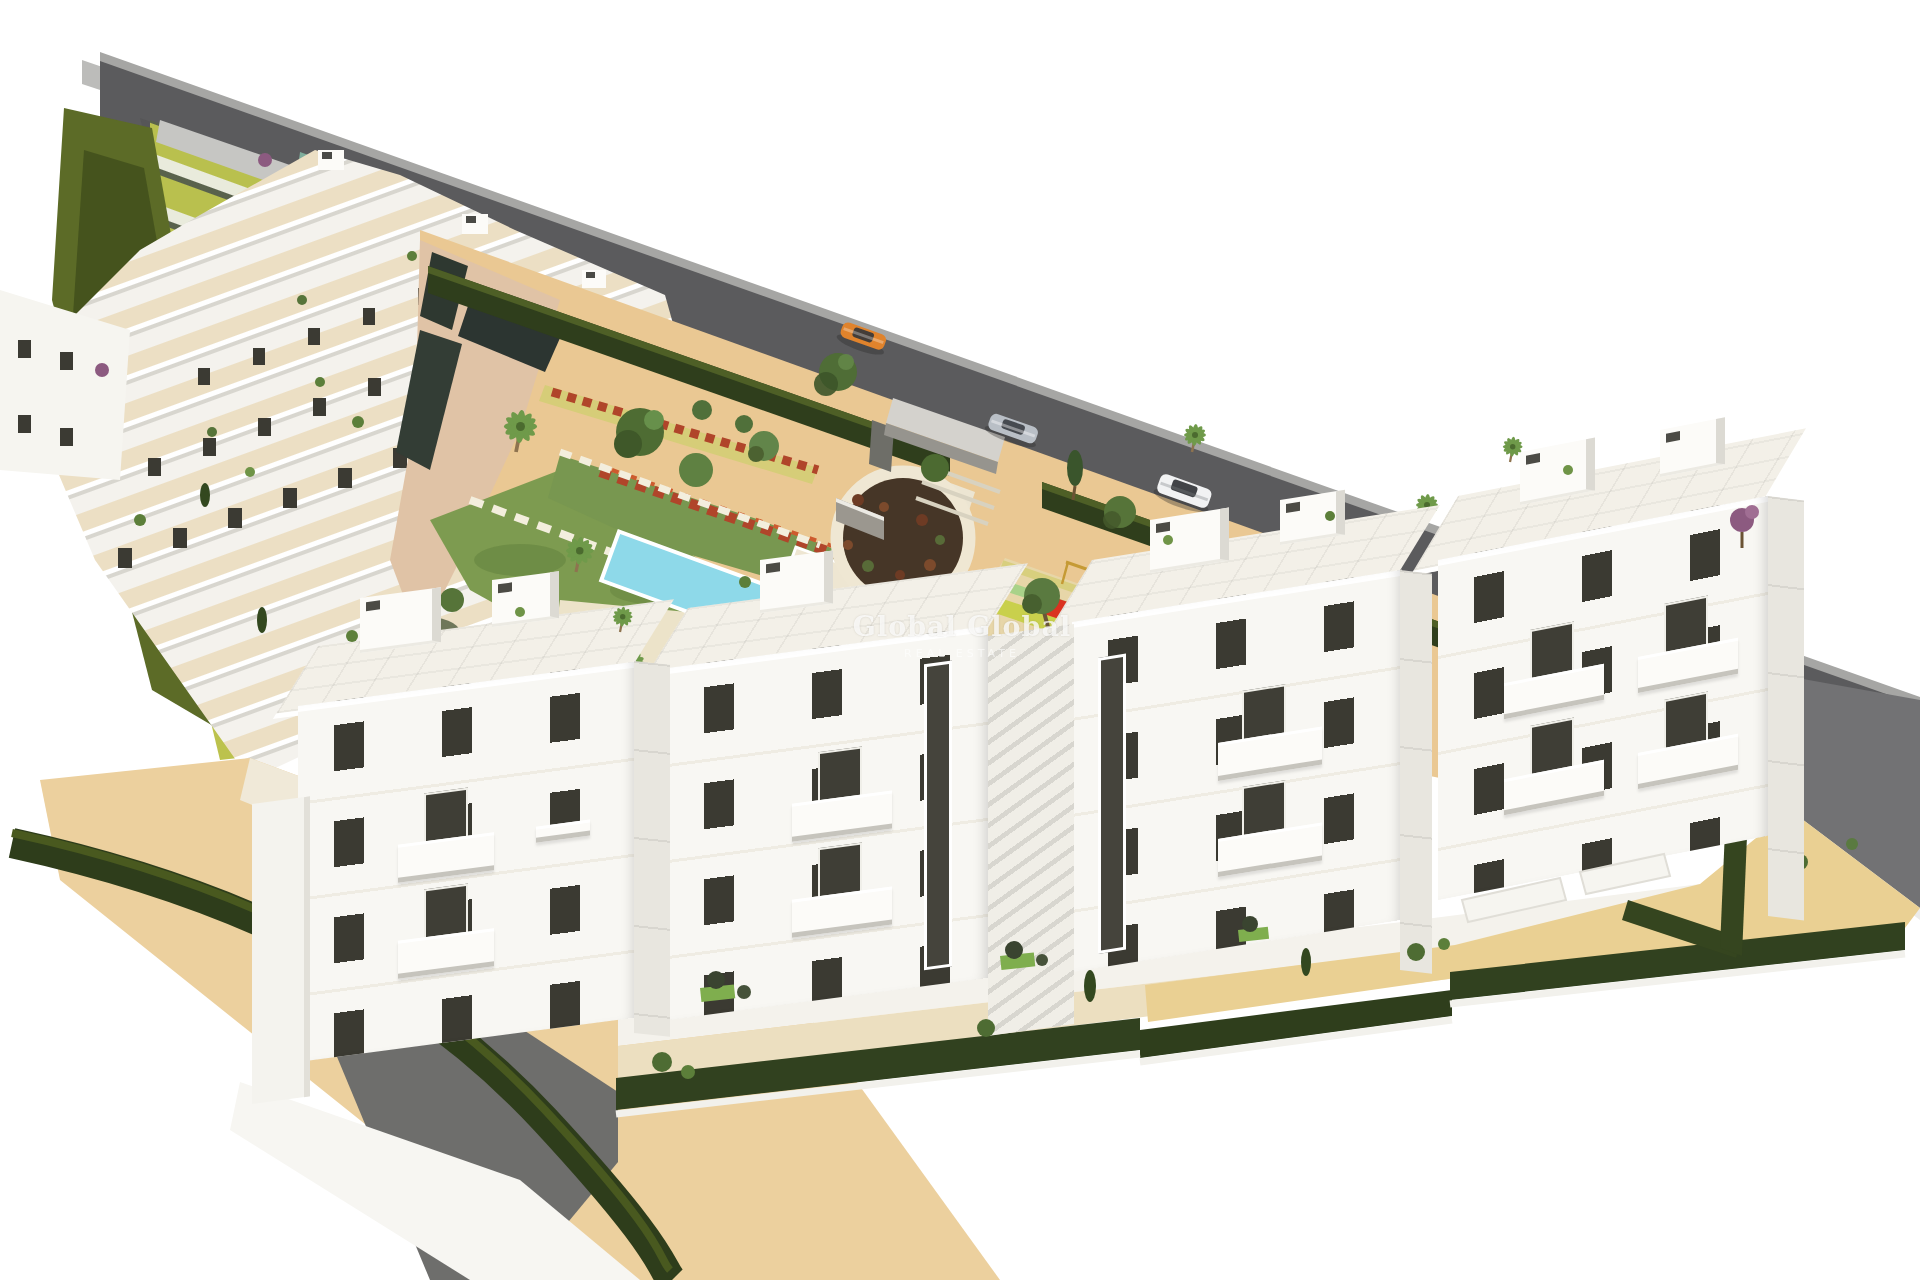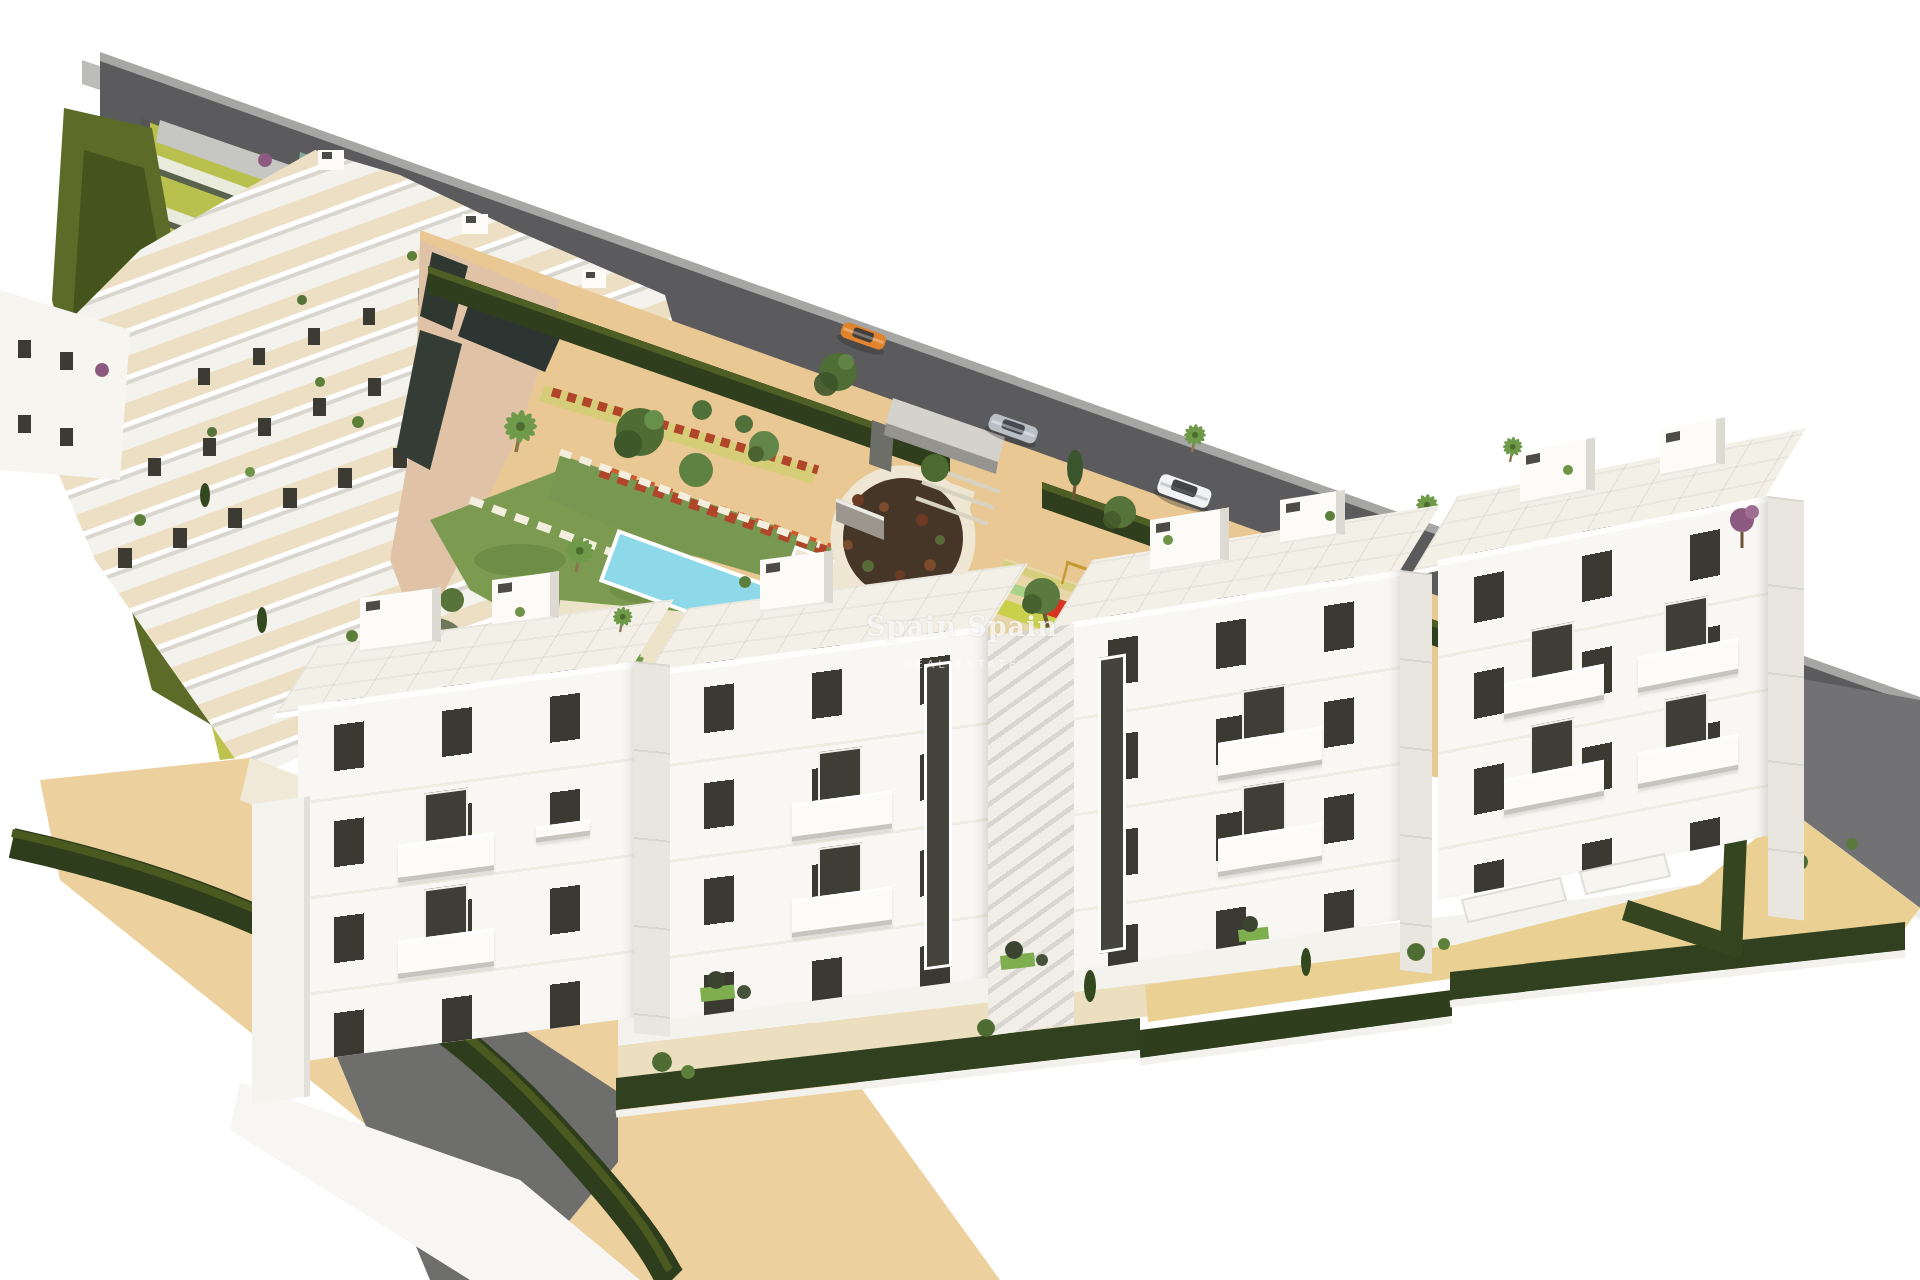--- a/index.html
+++ b/index.html
@@ -32,21 +32,21 @@
   .gap{position:absolute;transform-origin:0 0;background-color:#f0eee7;
        background-image:repeating-linear-gradient(150deg,rgba(90,90,85,.16) 0 5px,rgba(0,0,0,0) 5px 18px);}
   .lowall{position:absolute;transform-origin:0 0;background:#f4f3ee;border-right:6px solid #e2e0d9;}
 
   
   #watermark{position:absolute;left:812px;top:612px;width:300px;z-index:7;text-align:center;
              color:rgba(255,255,255,.78);pointer-events:none;}
   #watermark .t{font-size:27px;font-weight:bold;letter-spacing:1px;line-height:30px;
                 text-shadow:0 0 2px rgba(120,110,90,.25);}
   #watermark .s{font-size:11px;letter-spacing:4px;color:rgba(255,255,255,.60);
-                font-family:"DejaVu Sans","Liberation Sans",sans-serif;margin-top:16px;}
+                font-family:"DejaVu Sans","Liberation Sans",sans-serif;margin-top:5px;}
 </style>
 </head>
 <body>
 
 <div id="stage">
 
   <svg id="ground" width="1920" height="1280" viewBox="0 0 1920 1280">
     <defs>
       <pattern id="steps" width="600" height="46" patternUnits="userSpaceOnUse" patternTransform="rotate(20)">
         <rect width="600" height="46" fill="#b9c04e"></rect>
@@ -414,17 +414,17 @@
       <use href="#palm" transform="translate(1510,462) scale(0.9)"></use>
       <use href="#palm" transform="translate(620,632) scale(0.9)"></use>
     </g>
     <g>
       <polygon points="1462,900 1560,878 1566,900 1468,922" fill="#f6f5f0" stroke="#e0ded7" stroke-width="2"></polygon>
       <polygon points="1580,872 1664,854 1670,876 1586,894" fill="#f6f5f0" stroke="#e0ded7" stroke-width="2"></polygon>
     </g>
   </svg>
 
   <div id="watermark">
-    <div class="t">Spain Spain</div>
+    <div class="t">Global Global</div>
     <div class="s">REAL ESTATE</div>
   </div>
 
 </div>
 
 </body></html>

